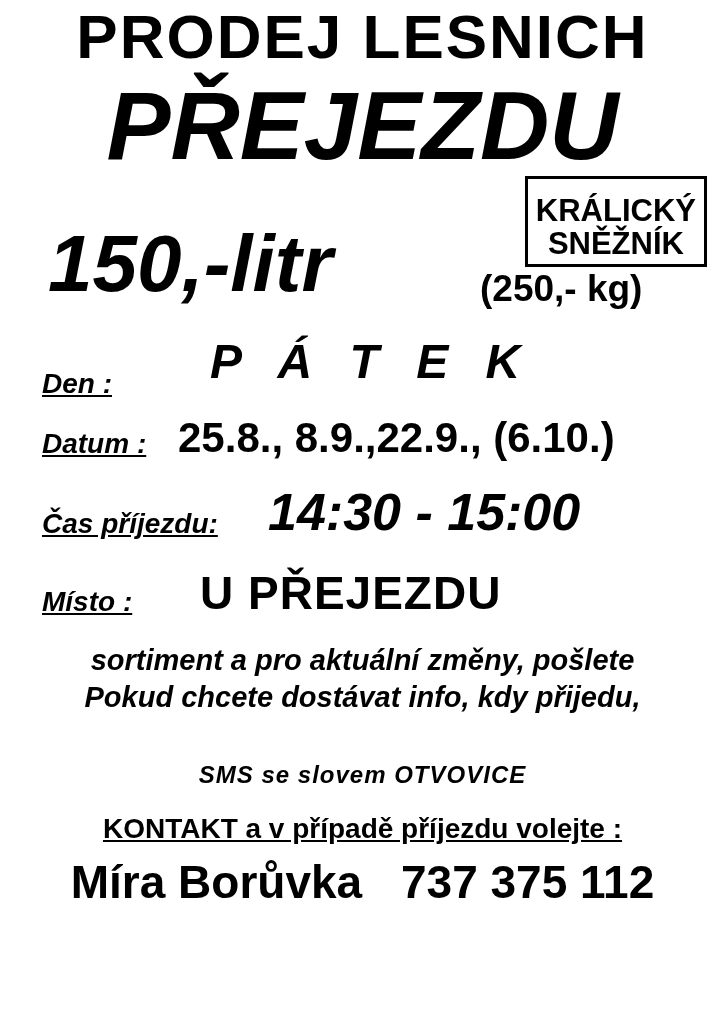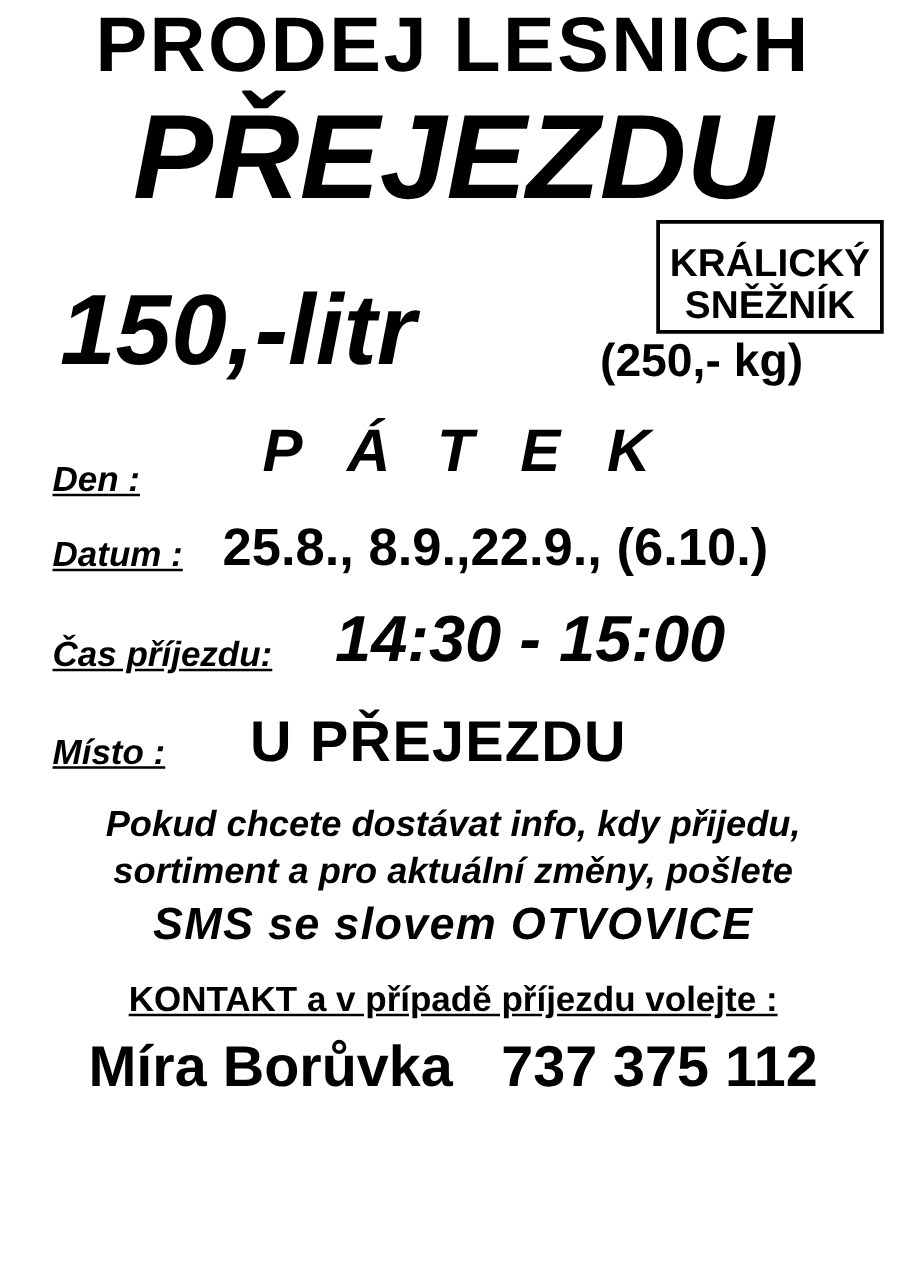--- a/index.html
+++ b/index.html
@@ -149,22 +149,23 @@
   .note {
     text-align: center;
     font-family: "Liberation Sans", sans-serif;
     font-weight: bold;
     font-style: italic;
     font-size: 29px;
     line-height: 1.28;
     margin-top: 6px;
   }
   .note .line3 {
-    font-size: 36px;
+    font-size: 24px;
     letter-spacing: 1px;
+    margin-top: 44px;
   }
 
   
   .contact-head {
     text-align: center;
     font-family: "Liberation Sans", sans-serif;
     font-weight: bold;
     font-size: 28px;
     text-decoration: underline;
     margin-top: 22px;
@@ -212,22 +213,22 @@
     <div class="lbl">Čas příjezdu:</div>
     <div class="val">14:30 - 15:00</div>
   </div>
 
   <div class="info-row row-place">
     <div class="lbl">Místo :</div>
     <div class="val">U PŘEJEZDU</div>
   </div>
 
   <div class="note">
+    <div>sortiment a pro aktuální změny, pošlete</div>
     <div>Pokud chcete dostávat info, kdy přijedu,</div>
-    <div>sortiment a pro aktuální změny, pošlete</div>
     <div class="line3">SMS  se  slovem OTVOVICE</div>
   </div>
 
   <div class="contact-head">KONTAKT  a v případě příjezdu volejte :</div>
 
   <div class="contact-line">
     <span class="name">Míra Borůvka</span>
     <span>737 375 112</span>
   </div>
 

